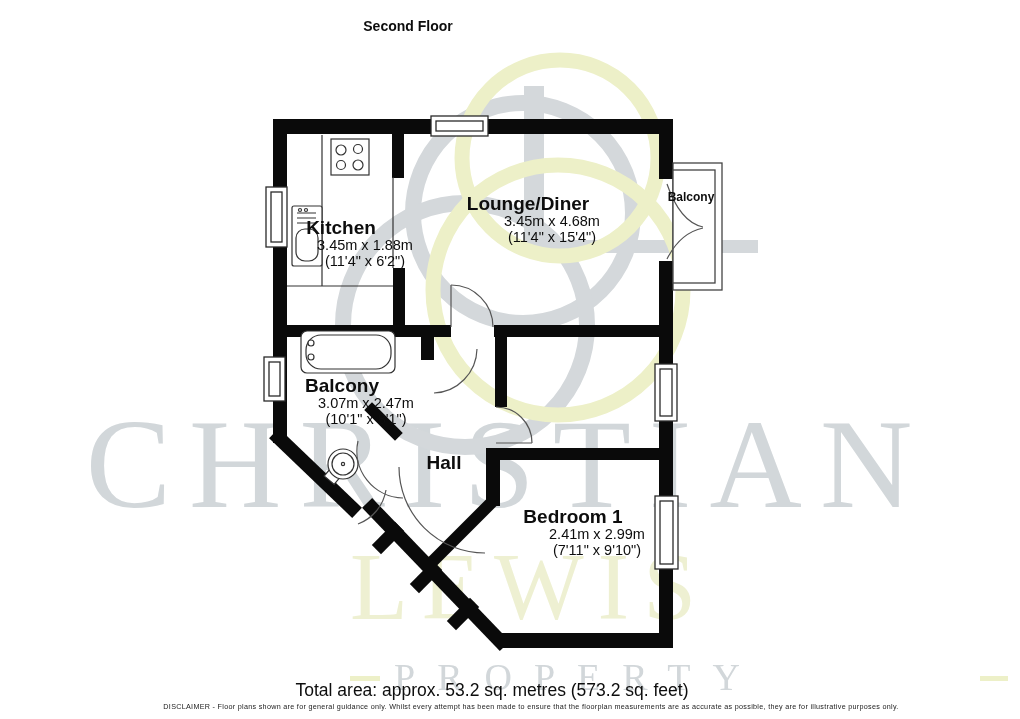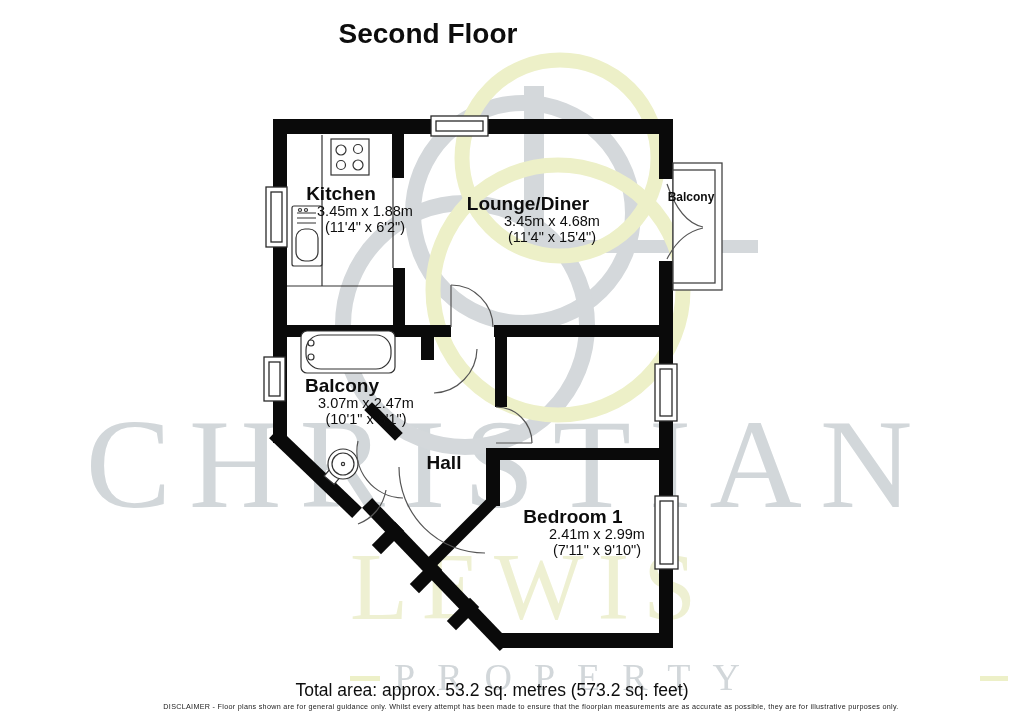--- a/index.html
+++ b/index.html
@@ -13,25 +13,25 @@
   .wm-1{left:508px;top:400px;font-size:128px;letter-spacing:18px;color:#d2d7da;}
   .wm-2{left:530px;top:540px;font-size:95px;letter-spacing:14px;color:#eef0d2;}
   .wm-3{left:578px;top:658px;font-size:38px;letter-spacing:22px;color:#d2d7da;}
   
   .plan{position:absolute;left:0;top:0;z-index:2;}
   
   .lbl{position:absolute;transform:translateX(-50%);text-align:center;z-index:3;}
   .rname{font-size:19px;font-weight:bold;line-height:1.04;white-space:nowrap;}
   .rdim{font-size:14.5px;line-height:1.1;white-space:nowrap;padding-left:48px;}
   .balcony-lbl{font-size:12px;font-weight:bold;white-space:nowrap;}
-  .hdr-title{left:408px;top:18px;font-size:28px;font-weight:bold;white-space:nowrap;margin-left:20px;}
+  .hdr-title{left:408px;top:18px;font-size:14px;font-weight:bold;white-space:nowrap;}
   .hdr-sub{left:407px;top:41px;font-size:13px;white-space:nowrap;}
   .ftr-total{left:492px;top:680px;font-size:17.5px;white-space:nowrap;}
   .ftr-disc{left:512px;top:702px;font-size:7.2px;letter-spacing:.3px;color:#222;white-space:nowrap;margin-left:19px;}
-  .k-lbl{left:341px;top:184px;}
+  .k-lbl{left:341px;top:218px;}
   .l-lbl{left:528px;top:194px;}
   .b-lbl{left:342px;top:376px;}
   .b2-lbl{left:579px;top:351px;}
   .b1-lbl{left:573px;top:507px;}
   .h-lbl{left:444px;top:452px;font-size:19px;font-weight:bold;}
   .bal-lbl{left:691px;top:190px;}
 </style>
 </head>
 <body>
 

